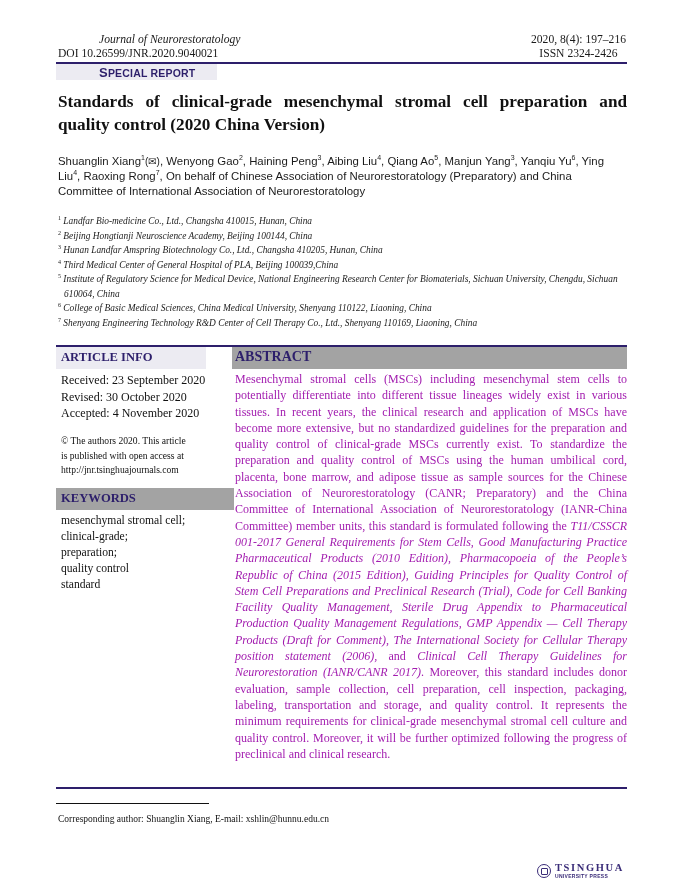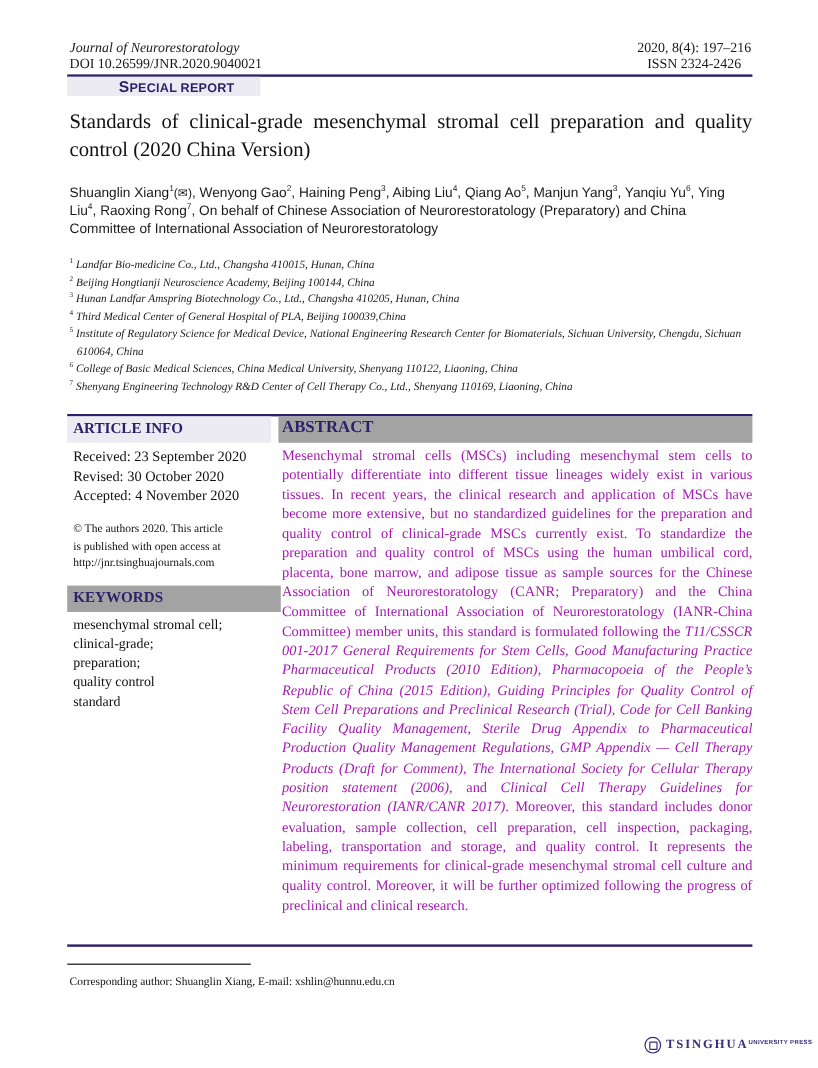--- a/index.html
+++ b/index.html
@@ -2,61 +2,61 @@
 <html><head>
 <meta charset="utf-8">
 <style>
   html, body { margin: 0; padding: 0; background: #ffffff; }
   body { width: 682px; height: 890px; position: relative; overflow: hidden; color: #1a1a1a; }
   .serif { font-family: "Liberation Serif", "DejaVu Serif", serif; }
 
   .header { position: absolute; left: 58px; top: 33px; width: 568px; }
   .header-left { position: absolute; left: 0; top: 0; font-size: 11.6px; line-height: 14px; }
   .header-right { position: absolute; right: 0; top: 0; font-size: 11.6px; line-height: 14px; text-align: center; }
-  .journal-name { font-style: italic; }
+  .journal-name { font-style: italic; margin-left: 41px; }
   .header-rule { position: absolute; left: 56px; top: 62px; width: 571px; height: 1.5px; background: #2d1f6b; }
   .section-band { position: absolute; left: 56px; top: 64px; width: 161px; height: 16px; background: #ecebf2; }
   .section-label { position: absolute; left: 3px; top: 1px; font-family: "Liberation Sans", "DejaVu Sans", sans-serif; font-weight: bold; font-size: 10.5px; color: #2d1f6b; letter-spacing: 0.2px; font-variant: small-caps; margin-left: 40px; }
   .section-label .cap { font-size: 13px; }
 
-  .title { position: absolute; left: 58px; top: 90px; width: 569px; font-family: "Liberation Serif", "DejaVu Serif", serif; font-weight: normal; font-size: 17.2px; line-height: 23px; text-align: justify; text-align-last: left; color: #111; }
+  .title { position: absolute; left: 58px; top: 90px; width: 569px; font-family: "Liberation Serif", "DejaVu Serif", serif; font-weight: bold; font-size: 17.2px; line-height: 23px; text-align: justify; text-align-last: left; color: #111; }
 
   .authors { position: absolute; left: 58px; top: 154px; width: 570px; font-family: "Liberation Sans", "DejaVu Sans", sans-serif; font-size: 11.4px; line-height: 15px; color: #1a1a1a; }
   .authors sup { font-size: 7px; vertical-align: super; line-height: 0; }
   .mail-icon { display: inline-block; font-size: 10px; }
 
   .affils { position: absolute; left: 58px; top: 214px; width: 570px; font-family: "Liberation Serif", "DejaVu Serif", serif; font-style: italic; font-size: 9.4px; line-height: 14.5px; color: #1a1a1a; }
   .affil { display: block; }
   .affil sup { font-size: 6px; font-style: normal; vertical-align: super; line-height: 0; }
   .affil.wrap { padding-left: 6px; text-indent: -6px; }
 
   .mid-rule { position: absolute; left: 56px; top: 345px; width: 571px; height: 1.5px; background: #2d1f6b; }
 
-  .info-band { position: absolute; left: 56px; top: 347px; width: 170px; height: 22px; background: #ecebf2; }
+  .info-band { position: absolute; left: 56px; top: 347px; width: 150px; height: 22px; background: #ecebf2; }
   .info-heading { position: absolute; left: 5px; top: 3px; font-family: "Liberation Serif", "DejaVu Serif", serif; font-weight: bold; font-size: 12.6px; color: #2d1f6b; }
   .info-dates { position: absolute; left: 61px; top: 372px; font-family: "Liberation Serif", "DejaVu Serif", serif; font-size: 12px; line-height: 16.5px; color: #111; }
   .info-note { position: absolute; left: 61px; top: 434px; width: 150px; font-family: "Liberation Serif", "DejaVu Serif", serif; font-size: 9.6px; line-height: 14.5px; color: #111; }
 
   .kw-band { position: absolute; left: 56px; top: 488px; width: 178px; height: 22px; background: #a3a3a3; }
   .kw-heading { position: absolute; left: 5px; top: 3px; font-family: "Liberation Serif", "DejaVu Serif", serif; font-weight: bold; font-size: 12.6px; color: #2d1f6b; }
   .kw-list { position: absolute; left: 61px; top: 513px; font-family: "Liberation Serif", "DejaVu Serif", serif; font-size: 11.6px; line-height: 16px; color: #111; }
 
   .abs-band { position: absolute; left: 232px; top: 347px; width: 395px; height: 22px; background: #a3a3a3; }
   .abs-heading { position: absolute; left: 3px; top: 2px; font-family: "Liberation Serif", "DejaVu Serif", serif; font-weight: bold; font-size: 14px; color: #2d1f6b; }
   .abs-body { position: absolute; left: 235px; top: 371px; width: 392px; font-family: "Liberation Serif", "DejaVu Serif", serif; font-size: 12px; line-height: 16.3px; text-align: justify; color: #a21caf; }
   .abs-body i { font-style: italic; }
 
   .bottom-rule { position: absolute; left: 56px; top: 787px; width: 571px; height: 2px; background: #2d1f6b; }
   .foot-rule { position: absolute; left: 56px; top: 803px; width: 153px; height: 1px; background: #111; }
   .footnote { position: absolute; left: 58px; top: 814px; font-family: "Liberation Serif", "DejaVu Serif", serif; font-size: 9.5px; color: #111; }
 
   .logo { position: absolute; left: 537px; top: 862px; height: 18px; display: flex; align-items: center; }
   .logo-emblem { width: 14px; height: 14px; border: 1.5px solid #3a2c78; border-radius: 50%; box-sizing: border-box; position: relative; margin-right: 4px; }
   .logo-emblem::after { content: ""; position: absolute; left: 3px; top: 3px; width: 5px; height: 5px; border: 1px solid #3a2c78; border-radius: 1px; }
-  .logo-text { display: flex; flex-direction: row; line-height: 1; }
+  .logo-text { display: flex; flex-direction: column; line-height: 1; }
   .logo-main { font-family: "Liberation Serif", "DejaVu Serif", serif; font-weight: bold; font-size: 10.5px; letter-spacing: 1.6px; color: #3a2c78; }
   .logo-sub { font-family: "Liberation Sans", "DejaVu Sans", sans-serif; font-weight: bold; font-size: 5px; letter-spacing: 0.3px; color: #3a2c78; margin-top: 1px; }
 </style>
 </head>
 <body>
 
 <div class="header serif">
   <div class="header-left">
     <div class="journal-name">Journal of Neurorestoratology</div>
     <div>DOI 10.26599/JNR.2020.9040021</div>

